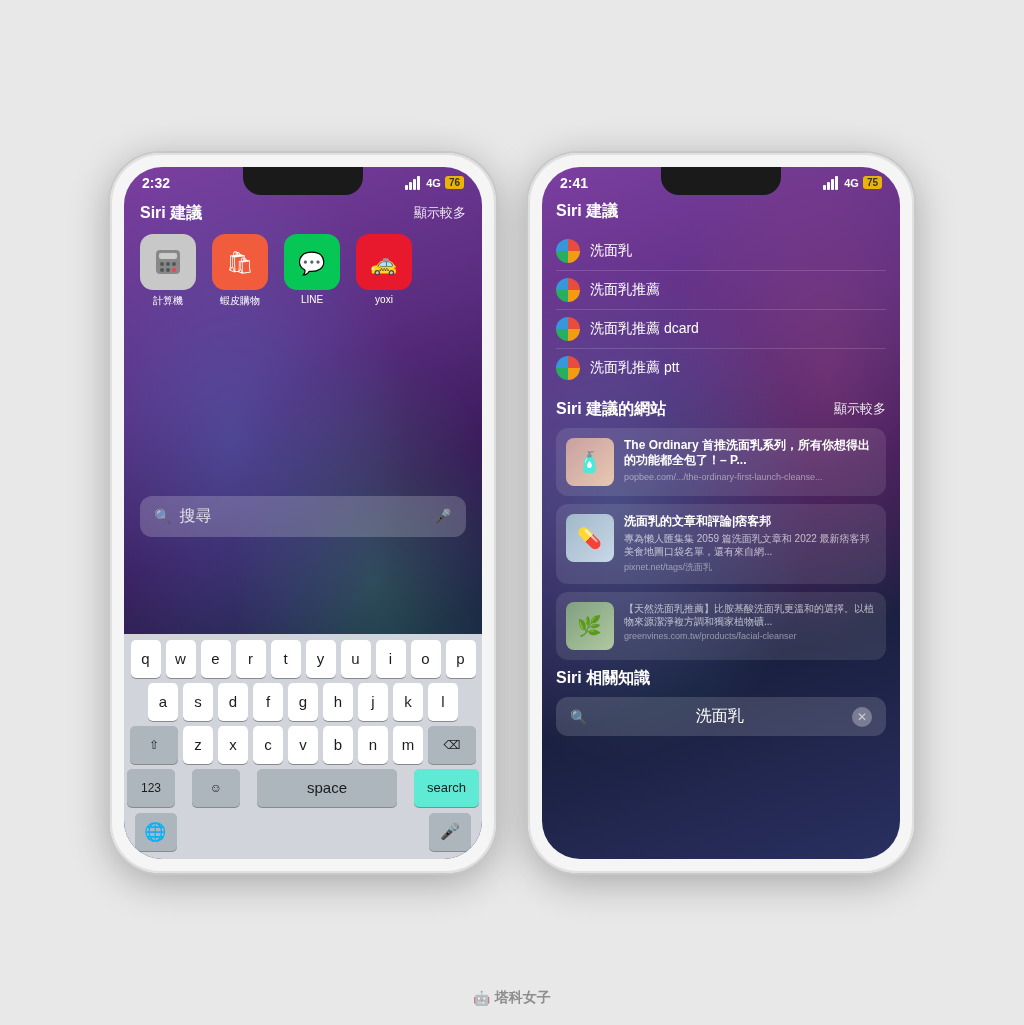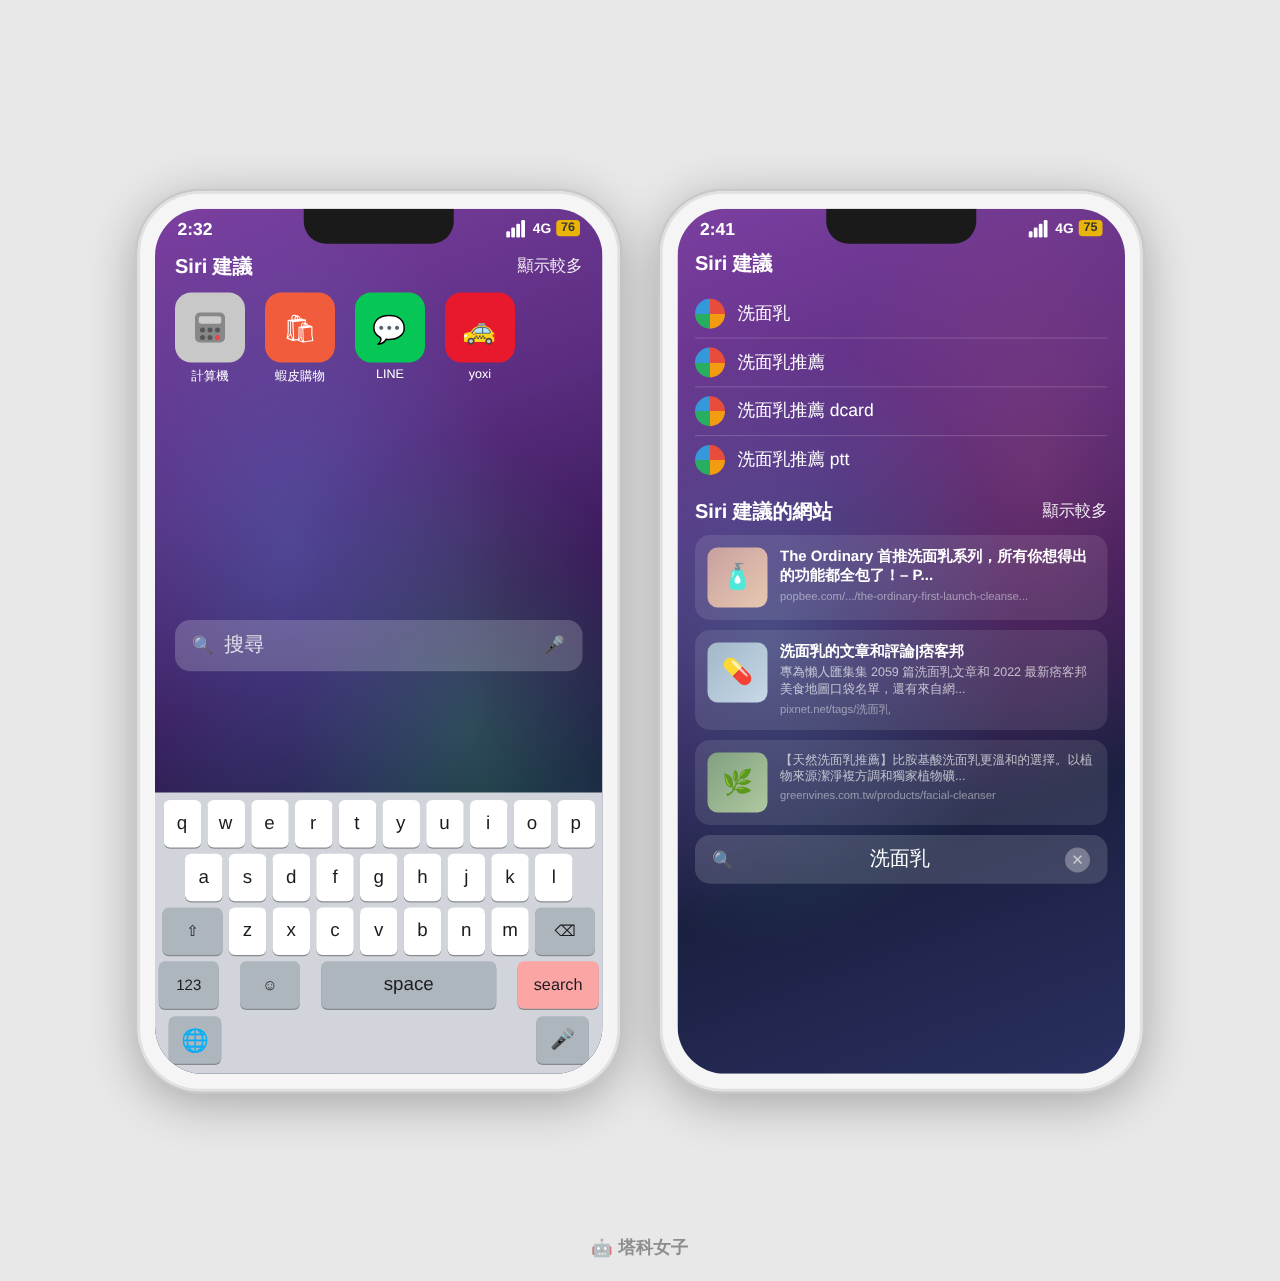--- a/index.html
+++ b/index.html
@@ -200,21 +200,21 @@
       background: #adb5bd;
       color: #1c1c1e;
       font-size: 12px;
     }
     .key-space {
       min-width: 120px;
       max-width: 140px;
       font-size: 15px;
     }
     .key-search {
-      background: #fca5a5;
+      background: #5eead4;
       min-width: 55px;
       max-width: 65px;
       font-size: 13px;
       color: #1c1c1e;
     }
     .keyboard-bottom-row {
       display: flex;
       gap: 5px;
       align-items: center;
       justify-content: space-between;
@@ -597,20 +597,21 @@
           <div class="website-card">
             <div class="website-thumb thumb3">🌿</div>
             <div class="website-info">
               <div class="website-desc">【天然洗面乳推薦】比胺基酸洗面乳更溫和的選擇。以植物來源潔淨複方調和獨家植物礦...</div>
               <div class="website-url">greenvines.com.tw/products/facial-cleanser</div>
             </div>
           </div>
         </div>
 
         <div class="siri-knowledge-section">
+          <div class="siri-knowledge-title">Siri 相關知識</div>
           <div class="knowledge-search-bar">
             <span style="color:rgba(255,255,255,0.7); font-size:14px;">🔍</span>
             <span class="knowledge-search-text">洗面乳</span>
             <div class="knowledge-clear">✕</div>
           </div>
         </div>
       </div>
     </div>
   </div>
 

